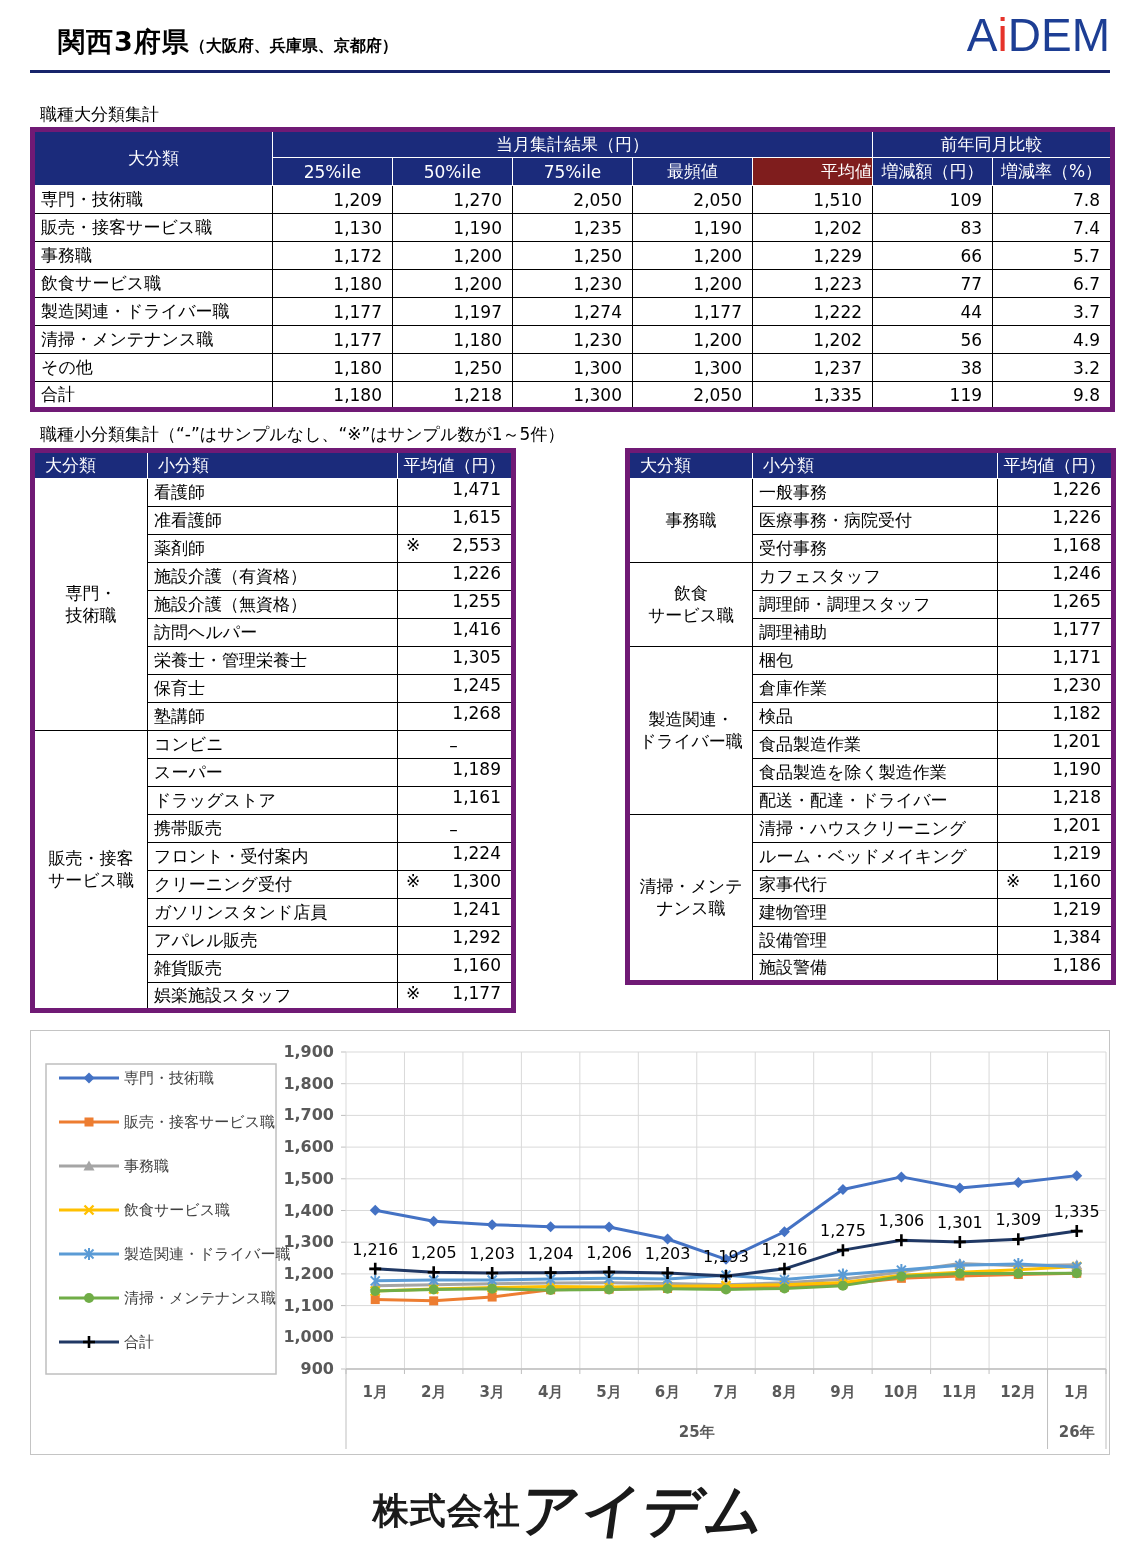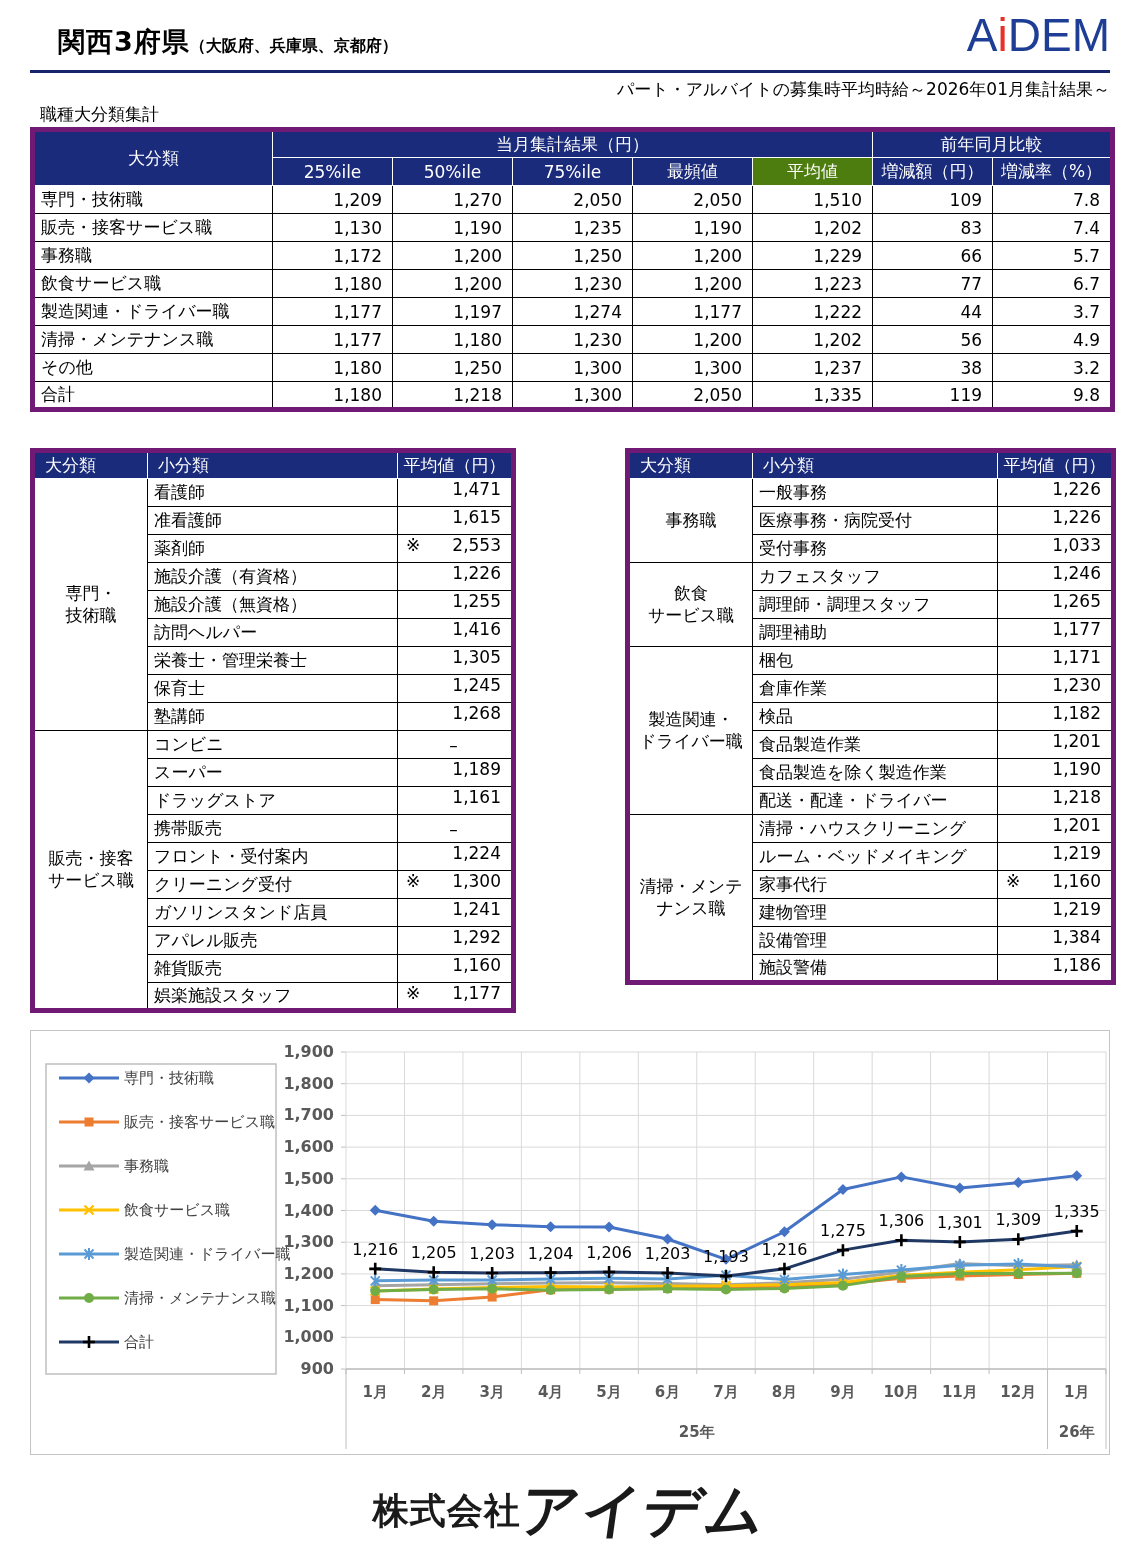--- a/index.html
+++ b/index.html
@@ -60,21 +60,20 @@
 <div class="page">
 
   <div class="title-wrap">
     <span class="main-title">関西3府県</span><span class="title-note">（大阪府、兵庫県、京都府）</span>
   </div>
 
   <div class="aidem-logo"><span class="aidem-blue">A</span><span class="aidem-red">i</span><span class="aidem-blue">DEM</span></div>
 
   <div class="header-rule"></div>
 
-  <div class="subtitle">パート・アルバイトの募集時平均時給～2026年01月集計結果～</div>
 
   <div class="section-label label-major">職種大分類集計</div>
 
   <table id="major-table">
       <colgroup>
         <col style="width: 240px;">
         <col style="width: 120px;">
         <col style="width: 120px;">
         <col style="width: 120px;">
         <col style="width: 120px;">
@@ -86,21 +85,21 @@
         <tr>
           <th class="navy" rowspan="2" style="background: rgb(27, 43, 123);">大分類</th>
           <th class="navy" colspan="5" style="background: rgb(27, 43, 123);">当月集計結果（円）</th>
           <th class="navy" colspan="2" style="background: rgb(27, 43, 123);">前年同月比較</th>
         </tr>
         <tr>
           <th class="navy" style="background: rgb(27, 43, 123);">25%ile</th>
           <th class="navy" style="background: rgb(27, 43, 123);">50%ile</th>
           <th class="navy" style="background: rgb(27, 43, 123);">75%ile</th>
           <th class="navy" style="background: rgb(27, 43, 123);">最頻値</th>
-          <th class="navy" style="background: #4d7c0f;">平均値</th>
+          <th class="navy" style="background: #7f1d1d; text-align: right;">平均値</th>
           <th class="navy" style="background: rgb(27, 43, 123);">増減額（円）</th>
           <th class="navy" style="background: rgb(27, 43, 123);">増減率（%）</th>
         </tr>
       </thead>
       <tbody>
         <tr>
           <td class="rowlabel">専門・技術職</td>
           <td class="num">1,209</td>
           <td class="num">1,270</td>
           <td class="num">2,050</td>
@@ -175,20 +174,21 @@
           <td class="num">1,218</td>
           <td class="num">1,300</td>
           <td class="num">2,050</td>
           <td class="num">1,335</td>
           <td class="num">119</td>
           <td class="num">9.8</td>
         </tr>
       </tbody>
     </table>
 
+  <div class="section-label label-minor">職種小分類集計（“-”はサンプルなし、“※”はサンプル数が1～5件）</div>
 
   <table id="minor-left">
       <colgroup>
         <col style="width: 115px;">
         <col style="width: 250px;">
         <col style="width: 116px;">
       </colgroup>
       <thead>
         <tr>
           <th class="navy minor-h-left" style="background: rgb(27, 43, 123);">大分類</th>
@@ -382,21 +382,21 @@
           <td class="valcell">
             <span class="valflex">
               <span class="num-only">1,226</span>
             </span>
           </td>
         </tr>
         <tr>
           <td class="rowlabel">受付事務</td>
           <td class="valcell">
             <span class="valflex">
-              <span class="num-only">1,033</span>
+              <span class="num-only">1,168</span>
             </span>
           </td>
         </tr>
         <tr>
           <td class="groupcell" rowspan="3">飲食
 サービス職</td>
           <td class="rowlabel">カフェスタッフ</td>
           <td class="valcell">
             <span class="valflex">
               <span class="num-only">1,246</span>

